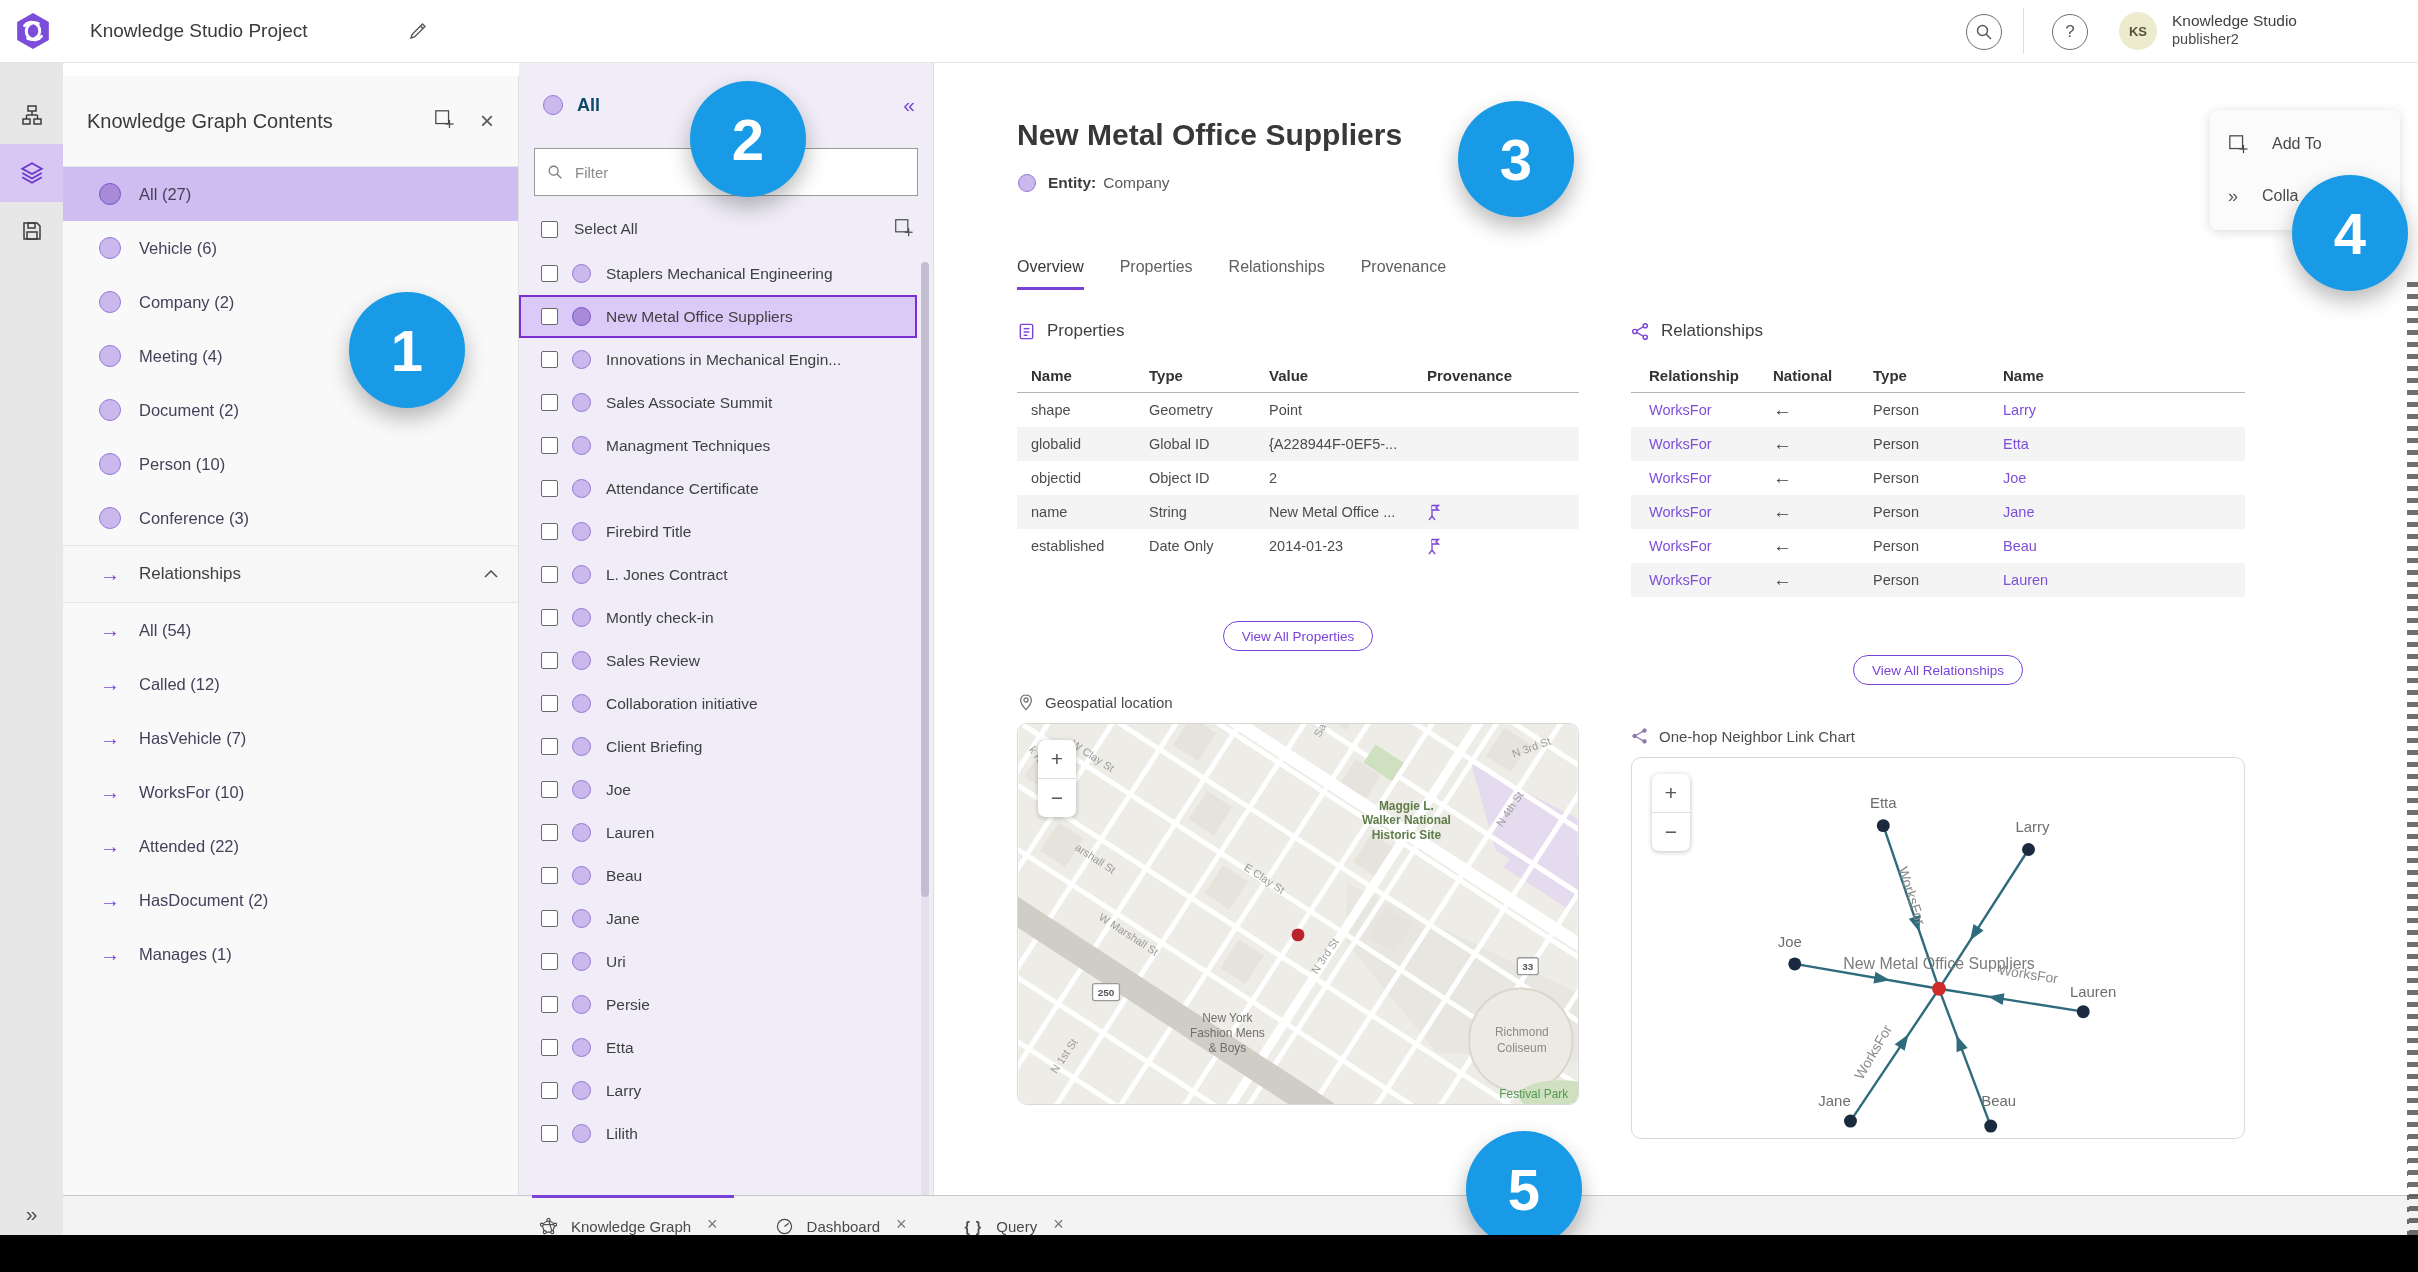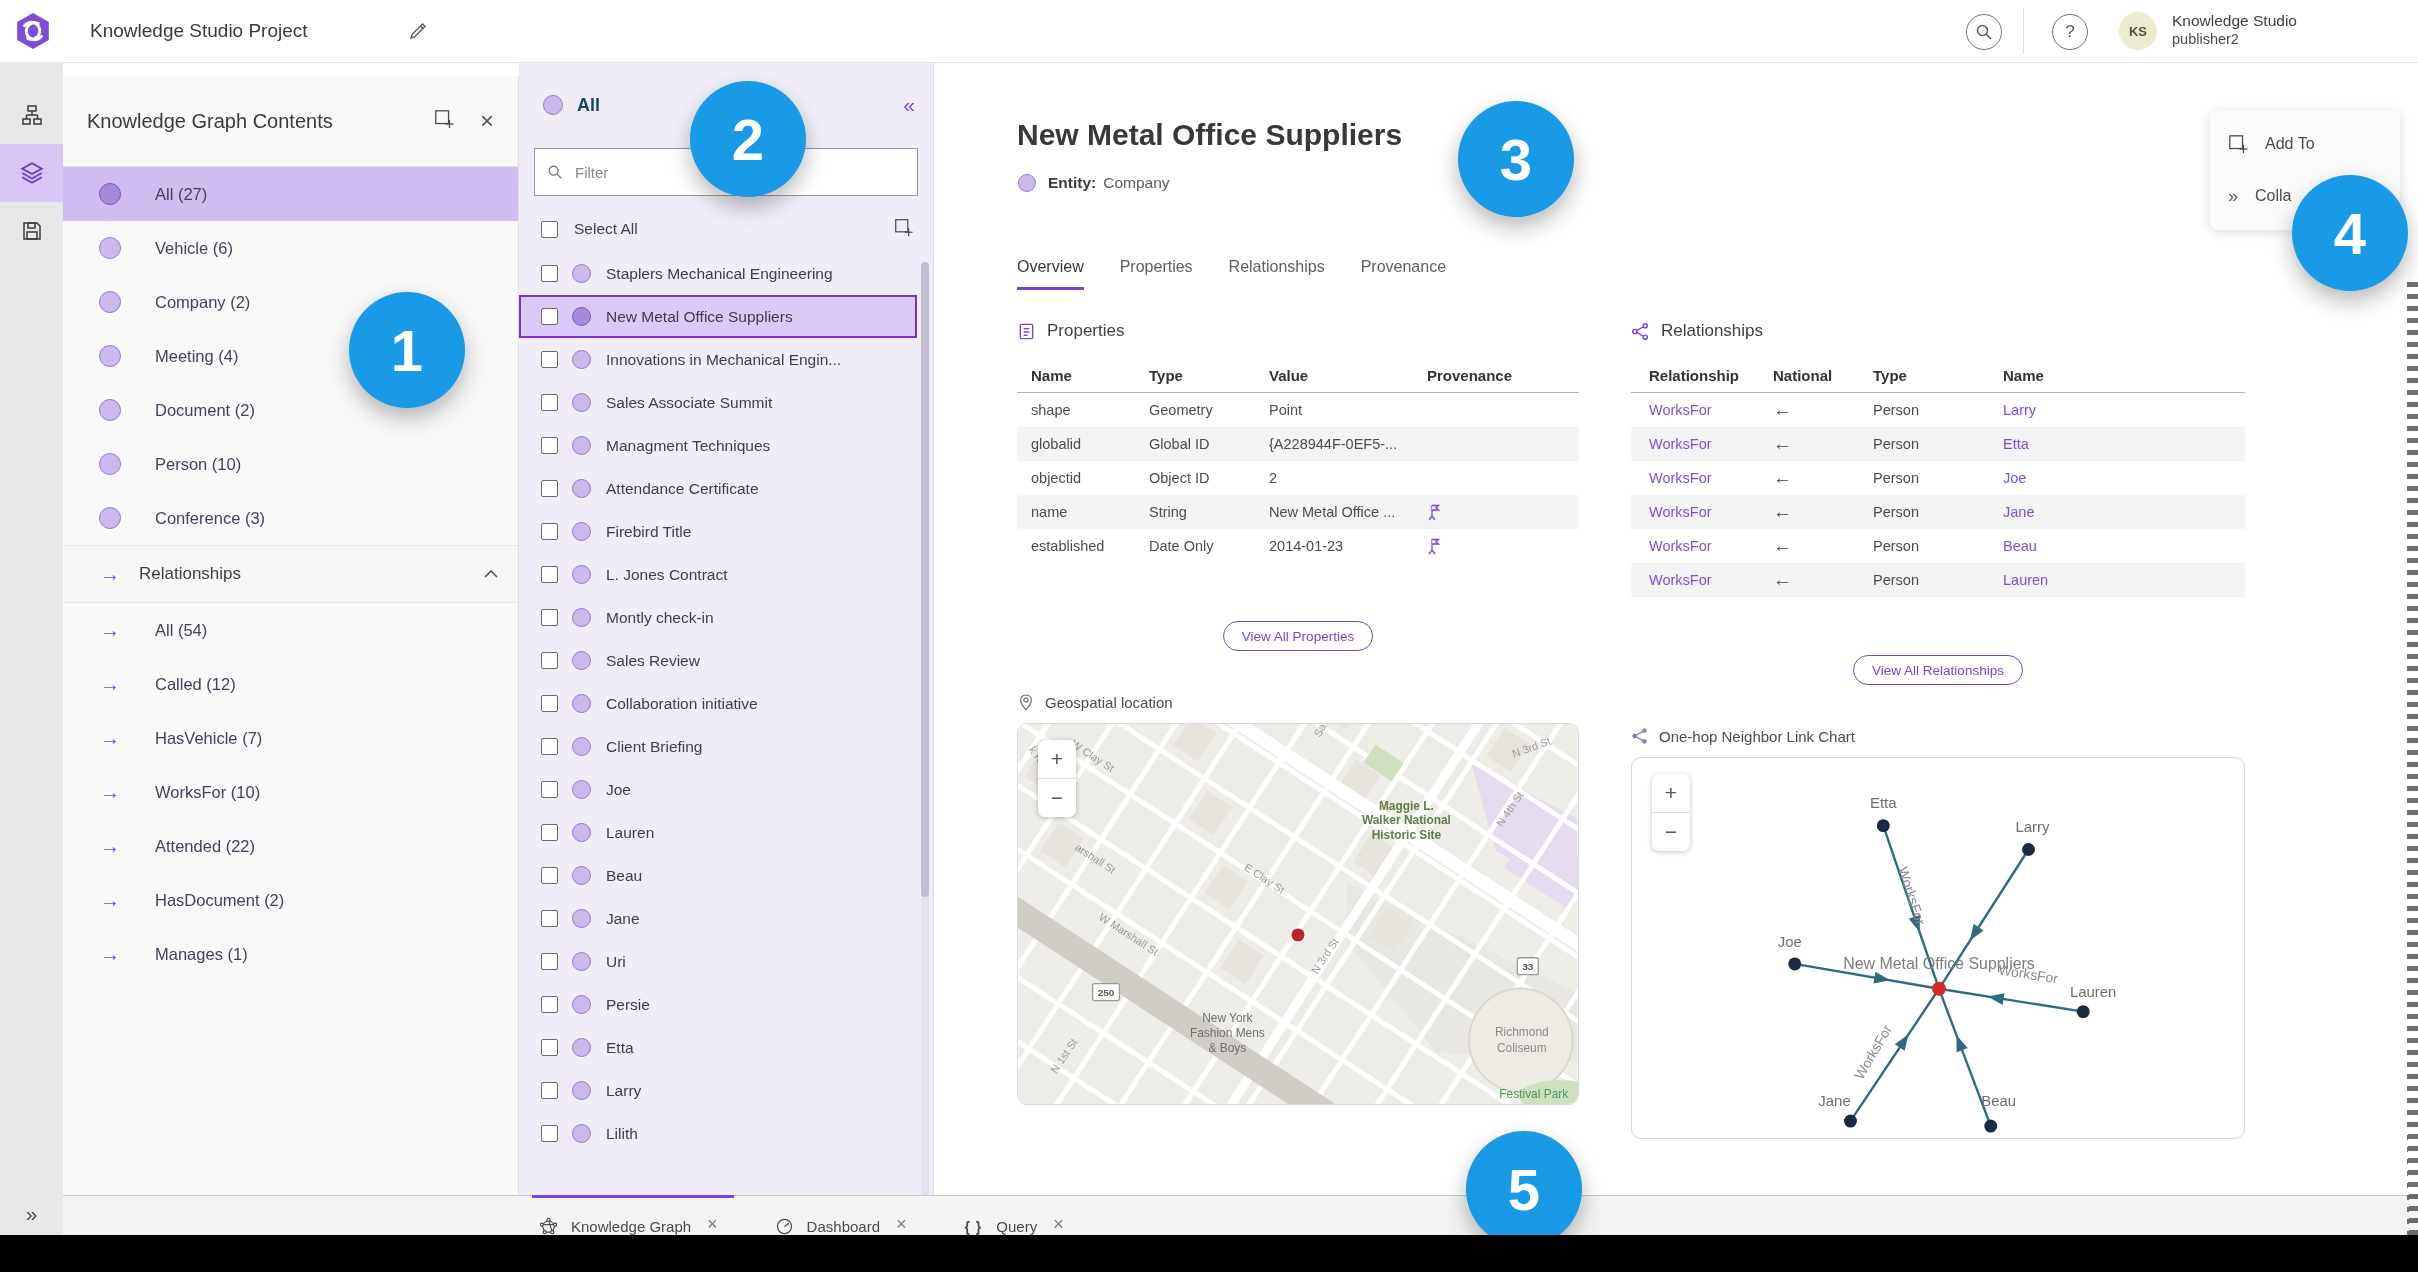--- a/index.html
+++ b/index.html
@@ -27,21 +27,21 @@
   .rail-ic.active{background:#d8c7f4;}
   .rail-expand{position:absolute;top:1140px;left:0;width:63px;text-align:center;font-size:21px;color:#4a4a4a;}
   
   .contents{position:absolute;left:63px;top:76px;width:455px;height:1133px;background:#f9f9f9;border-right:1px solid #e0e0e0;}
   .cp-title-row{height:90px;display:flex;align-items:center;padding:0 24px;border-bottom:1px solid #e5e5e5;}
   .cp-title{flex:1;font-size:20px;color:#3a3a3a;}
   .cp-x{font-size:24px;color:#5a5a5a;margin-left:26px;line-height:1;}
   .cp-header{height:56px;display:flex;align-items:center;padding:0 20px 0 36px;background:#f7f7f7;
     border-bottom:1px solid #e5e5e5;border-top:1px solid #e5e5e5;}
   .cp-h-label{margin-left:18px;font-size:17px;color:#3f3f3f;flex:1;}
-  .cp-row{height:54px;display:flex;align-items:center;padding:0 20px 0 36px;gap:16px;}
+  .cp-row{height:54px;display:flex;align-items:center;padding:0 20px 0 36px;}
   .cp-row.sel{background:#cfbcf0;}
   .cp-label{margin-left:18px;font-size:16.5px;color:#44415a;}
   .circ{width:22px;height:22px;border-radius:50%;background:#cbb9ee;border:1.5px solid #9678d8;box-sizing:border-box;flex:none;}
   .circ.dark{background:#a78bd8;border-color:#7a55c8;}
   .rel-arrow{color:#7a42d8;font-size:20px;width:22px;text-align:center;flex:none;}
   
   .listpanel{position:absolute;left:519px;top:62px;width:414px;height:1133px;background:#f0edf8;}
   .lp-header{height:86px;display:flex;align-items:center;padding:0 18px 0 24px;}
   .lp-header .circ{width:20px;height:20px;}
   .lp-title{margin-left:14px;font-size:18px;font-weight:bold;color:#0c4a6e;flex:1;}
@@ -88,21 +88,21 @@
   .card{margin-top:12px;width:560px;height:380px;border:1px solid #d9d9d9;border-radius:10px;position:relative;
     overflow:hidden;background:#fff;}
   .card.wide{width:612px;}
   .zoomctl{position:absolute;left:20px;top:16px;width:38px;background:#fff;border-radius:7px;
     box-shadow:0 1px 5px rgba(0,0,0,.25);z-index:5;overflow:hidden;}
   .zbtn{height:38px;display:flex;align-items:center;justify-content:center;font-size:21px;color:#555;}
   .zbtn + .zbtn{border-top:1px solid #ddd;}
   
   .float-menu{position:absolute;left:2210px;top:110px;width:190px;background:#fbfbfb;border-radius:8px;
     box-shadow:0 2px 12px rgba(0,0,0,.14);z-index:40;padding:8px 0;}
-  .fm-row{height:52px;display:flex;align-items:center;padding:0 18px;gap:17px;font-size:16px;color:#4a4a4a;}
+  .fm-row{height:52px;display:flex;align-items:center;padding:0 18px;gap:24px;font-size:16px;color:#4a4a4a;}
   .fm-chevrons{font-size:18px;color:#5a5a5a;}
   
   #tabbar{position:absolute;left:63px;top:1195px;width:2355px;height:40px;background:#f3f3f3;border-top:1px solid #c9c9c9;
     display:flex;align-items:center;padding-left:469px;gap:34px;box-sizing:border-box;z-index:10;}
   .btab{display:flex;align-items:flex-end;gap:14px;height:100%;padding:0 16px 0 8px;position:relative;font-size:15px;color:#4a4a4a;}
   .btab.active::before{content:"";position:absolute;left:0;right:0;top:-1px;height:3px;background:#7a42d8;}
   .tab-x{color:#777;font-size:18px;margin-left:2px;}
   .braces{font-size:14px;color:#4a4a4a;font-weight:bold;letter-spacing:1px;}
   .blackbar{position:absolute;left:0;top:1235px;width:2418px;height:37px;background:#000;z-index:60;}
   .torn{position:absolute;right:0;top:282px;width:11px;height:953px;z-index:55;opacity:.8;

